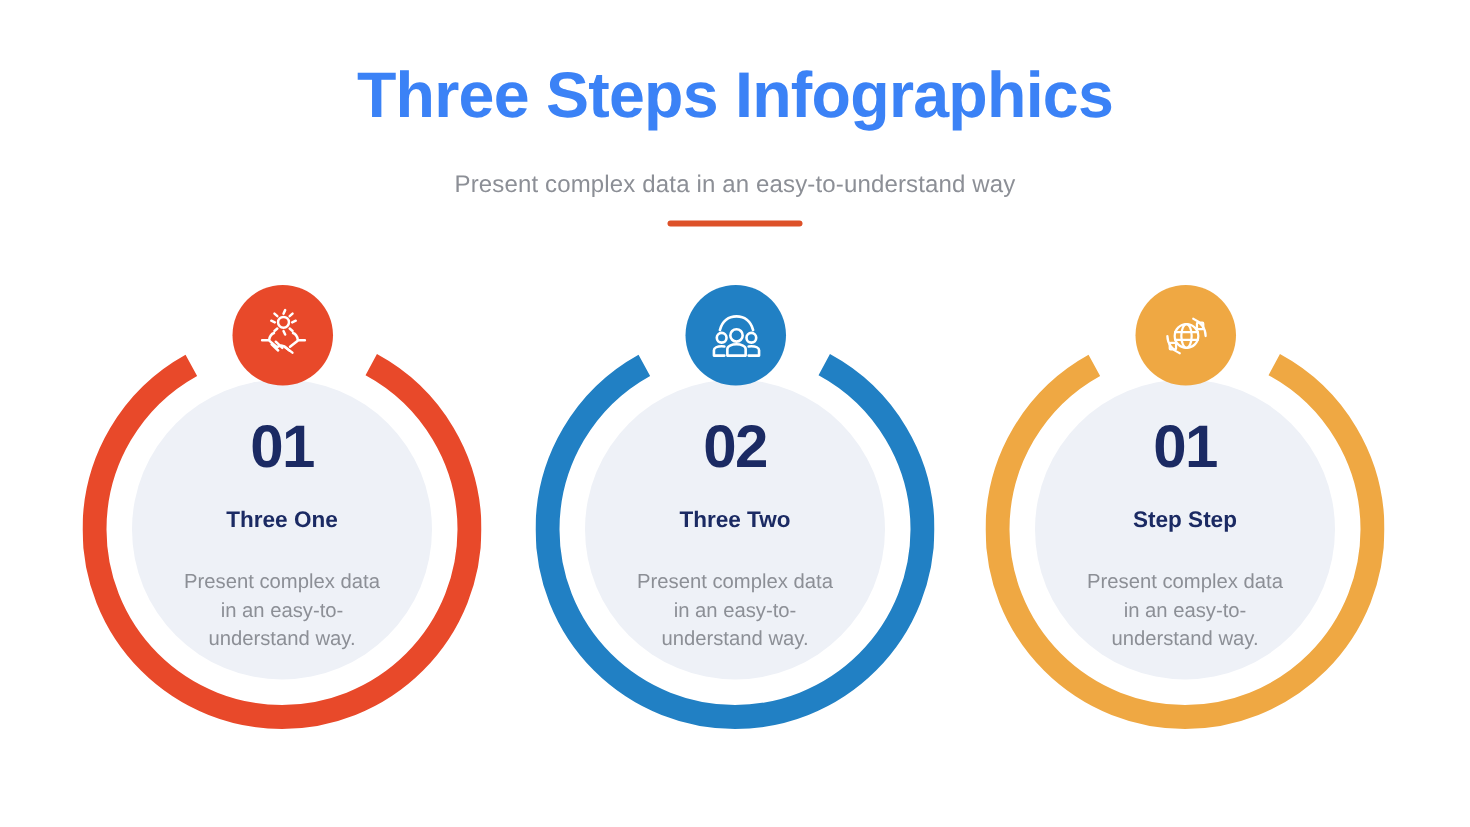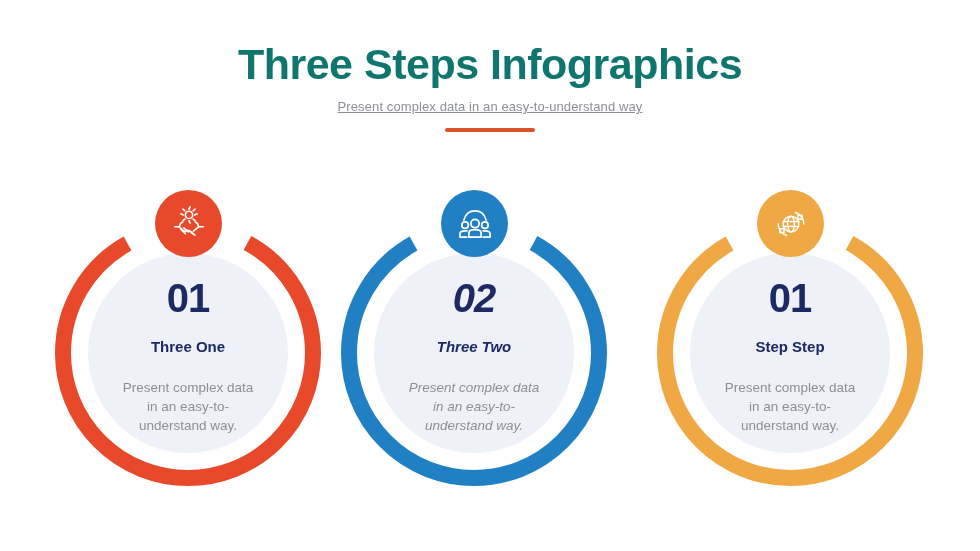--- a/index.html
+++ b/index.html
@@ -19,46 +19,45 @@
   .header { position:absolute; top:0; left:0; width:980px; text-align:center; }
   .title {
     margin-top:42px;
     font-size:43px;
     font-weight:bold;
     letter-spacing:-0.5px;
     color:#1b2a63;
     line-height:1.05;
   }
   .subtitle {
-    margin-top:12px;
-    font-size:13px;
+    margin-top:28px;
+    font-size:16px;
     color:#8c8f96;
     letter-spacing:0.1px;
-    text-decoration:underline;
   }
   .divider {
     margin:14px auto 0 auto;
     width:90px; height:4px;
     background:#dd5129;
     border-radius:2px;
   }
 
   
   .steps {
     position:absolute;
     top:190px; left:0;
     width:879px; height:310px;
   }
   .step {
     position:absolute;
     top:0;
     width:300px; height:310px;
   }
   .step-1 { left:38px; }
-  .step-2 { left:324px;font-style:italic; }
+  .step-2 { left:340px; }
   .step-3 { left:640px; }
 
   
   .ring-wrap {
     position:absolute;
     left:17px; top:30px;
     width:266px; height:266px;
   }
   .ring-wrap svg { display:block; }
 
@@ -107,21 +106,21 @@
     color:#8c8f96;
     line-height:1.42;
   }
 </style>
 </head>
 <body>
 
 <div id="slide">
 
   <div class="header">
-    <div class="title" style="color: #0f766e;">Three Steps Infographics</div>
+    <div class="title" style="color: #3b82f6;">Three Steps Infographics</div>
     <div class="subtitle" style="color: rgb(140, 143, 150);">Present complex data in an easy-to-understand way</div>
     <div class="divider" style="background: rgb(221, 81, 41);"></div>
   </div>
 
   <div class="steps">
 
     <div class="step step-1">
       <div class="ring-wrap">
         <svg width="266" height="266" viewBox="0 0 266 266">
           <circle id="ring-1" cx="133" cy="133" r="125" fill="none" stroke="#e8492a" stroke-width="16" stroke-linecap="butt" stroke-dasharray="660 125" stroke-dashoffset="-62" transform="rotate(-90 133 133)"></circle>

